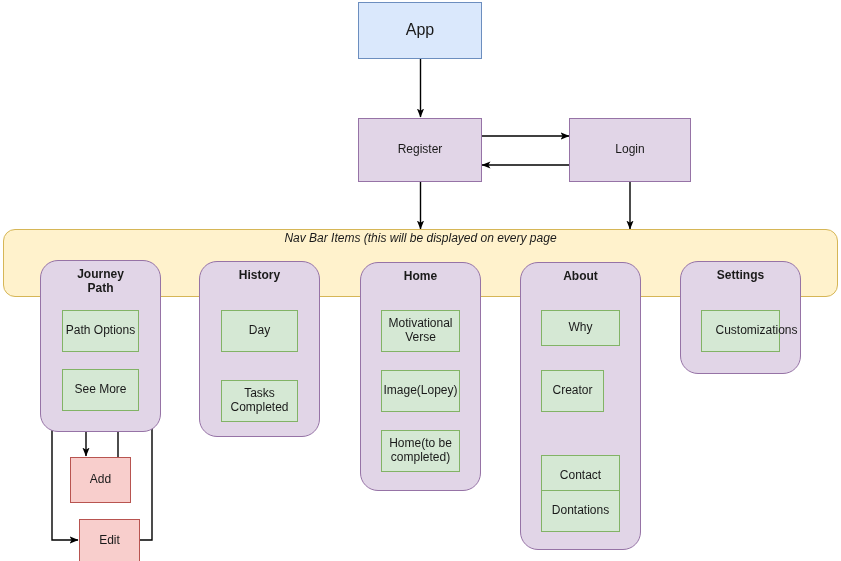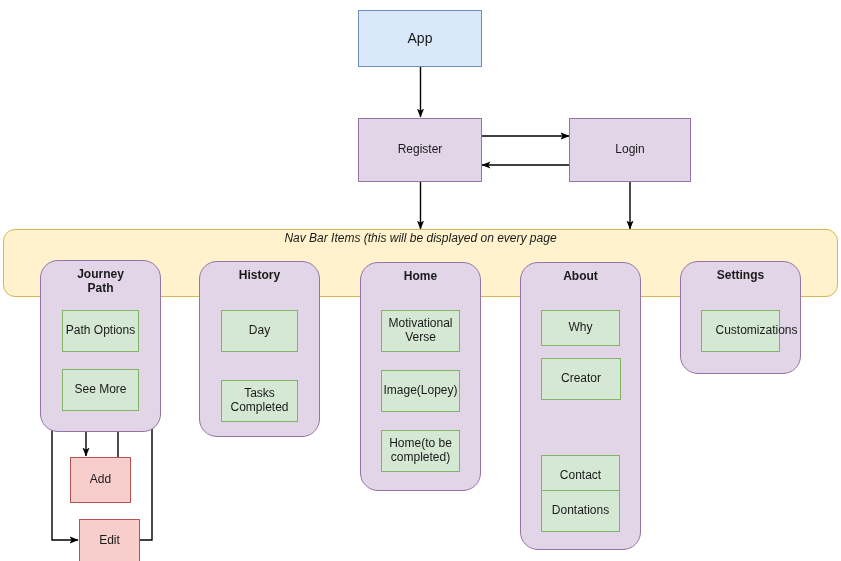--- a/index.html
+++ b/index.html
@@ -24,22 +24,21 @@
     justify-content: center;
     text-align: center;
     color: #1a1a1a;
     line-height: 1.15;
     white-space: pre-line;
   }
   
   .n-blue {
     background: #dae8fc;
     border: 1px solid #6c8ebf;
-    font-size: 14px;
-    margin-top: 8px;
+    font-size: 16px;
   }
   
   .n-purple {
     background: #e1d5e7;
     border: 1px solid #9673a6;
     font-size: 12px;
   }
   
   .n-banner {
     background: #fff2cc;
@@ -174,21 +173,21 @@
     <span>Home(to be
 completed)</span>
   </div>
 
   <div class="node n-column" style="left:520px; top:262px; width:121px; height:288px;">
     <span>About</span>
   </div>
   <div class="node n-green" style="left:541px; top:310px; width:79px; height:36px;">
     <span>Why</span>
   </div>
-  <div class="node n-green" style="left:541px; top:358px; width:80px; height:42px;">
+  <div class="node n-green" style="left:541px; top:370px; width:63px; height:42px;">
     <span>Creator</span>
   </div>
   <div class="node n-green" style="left:541px; top:455px; width:79px; height:42px;">
     <span>Contact</span>
   </div>
   <div class="node n-green" style="left:541px; top:490px; width:79px; height:42px;">
     <span>Dontations</span>
   </div>
 
   <div class="node n-column" style="left:680px; top:261px; width:121px; height:113px;">

